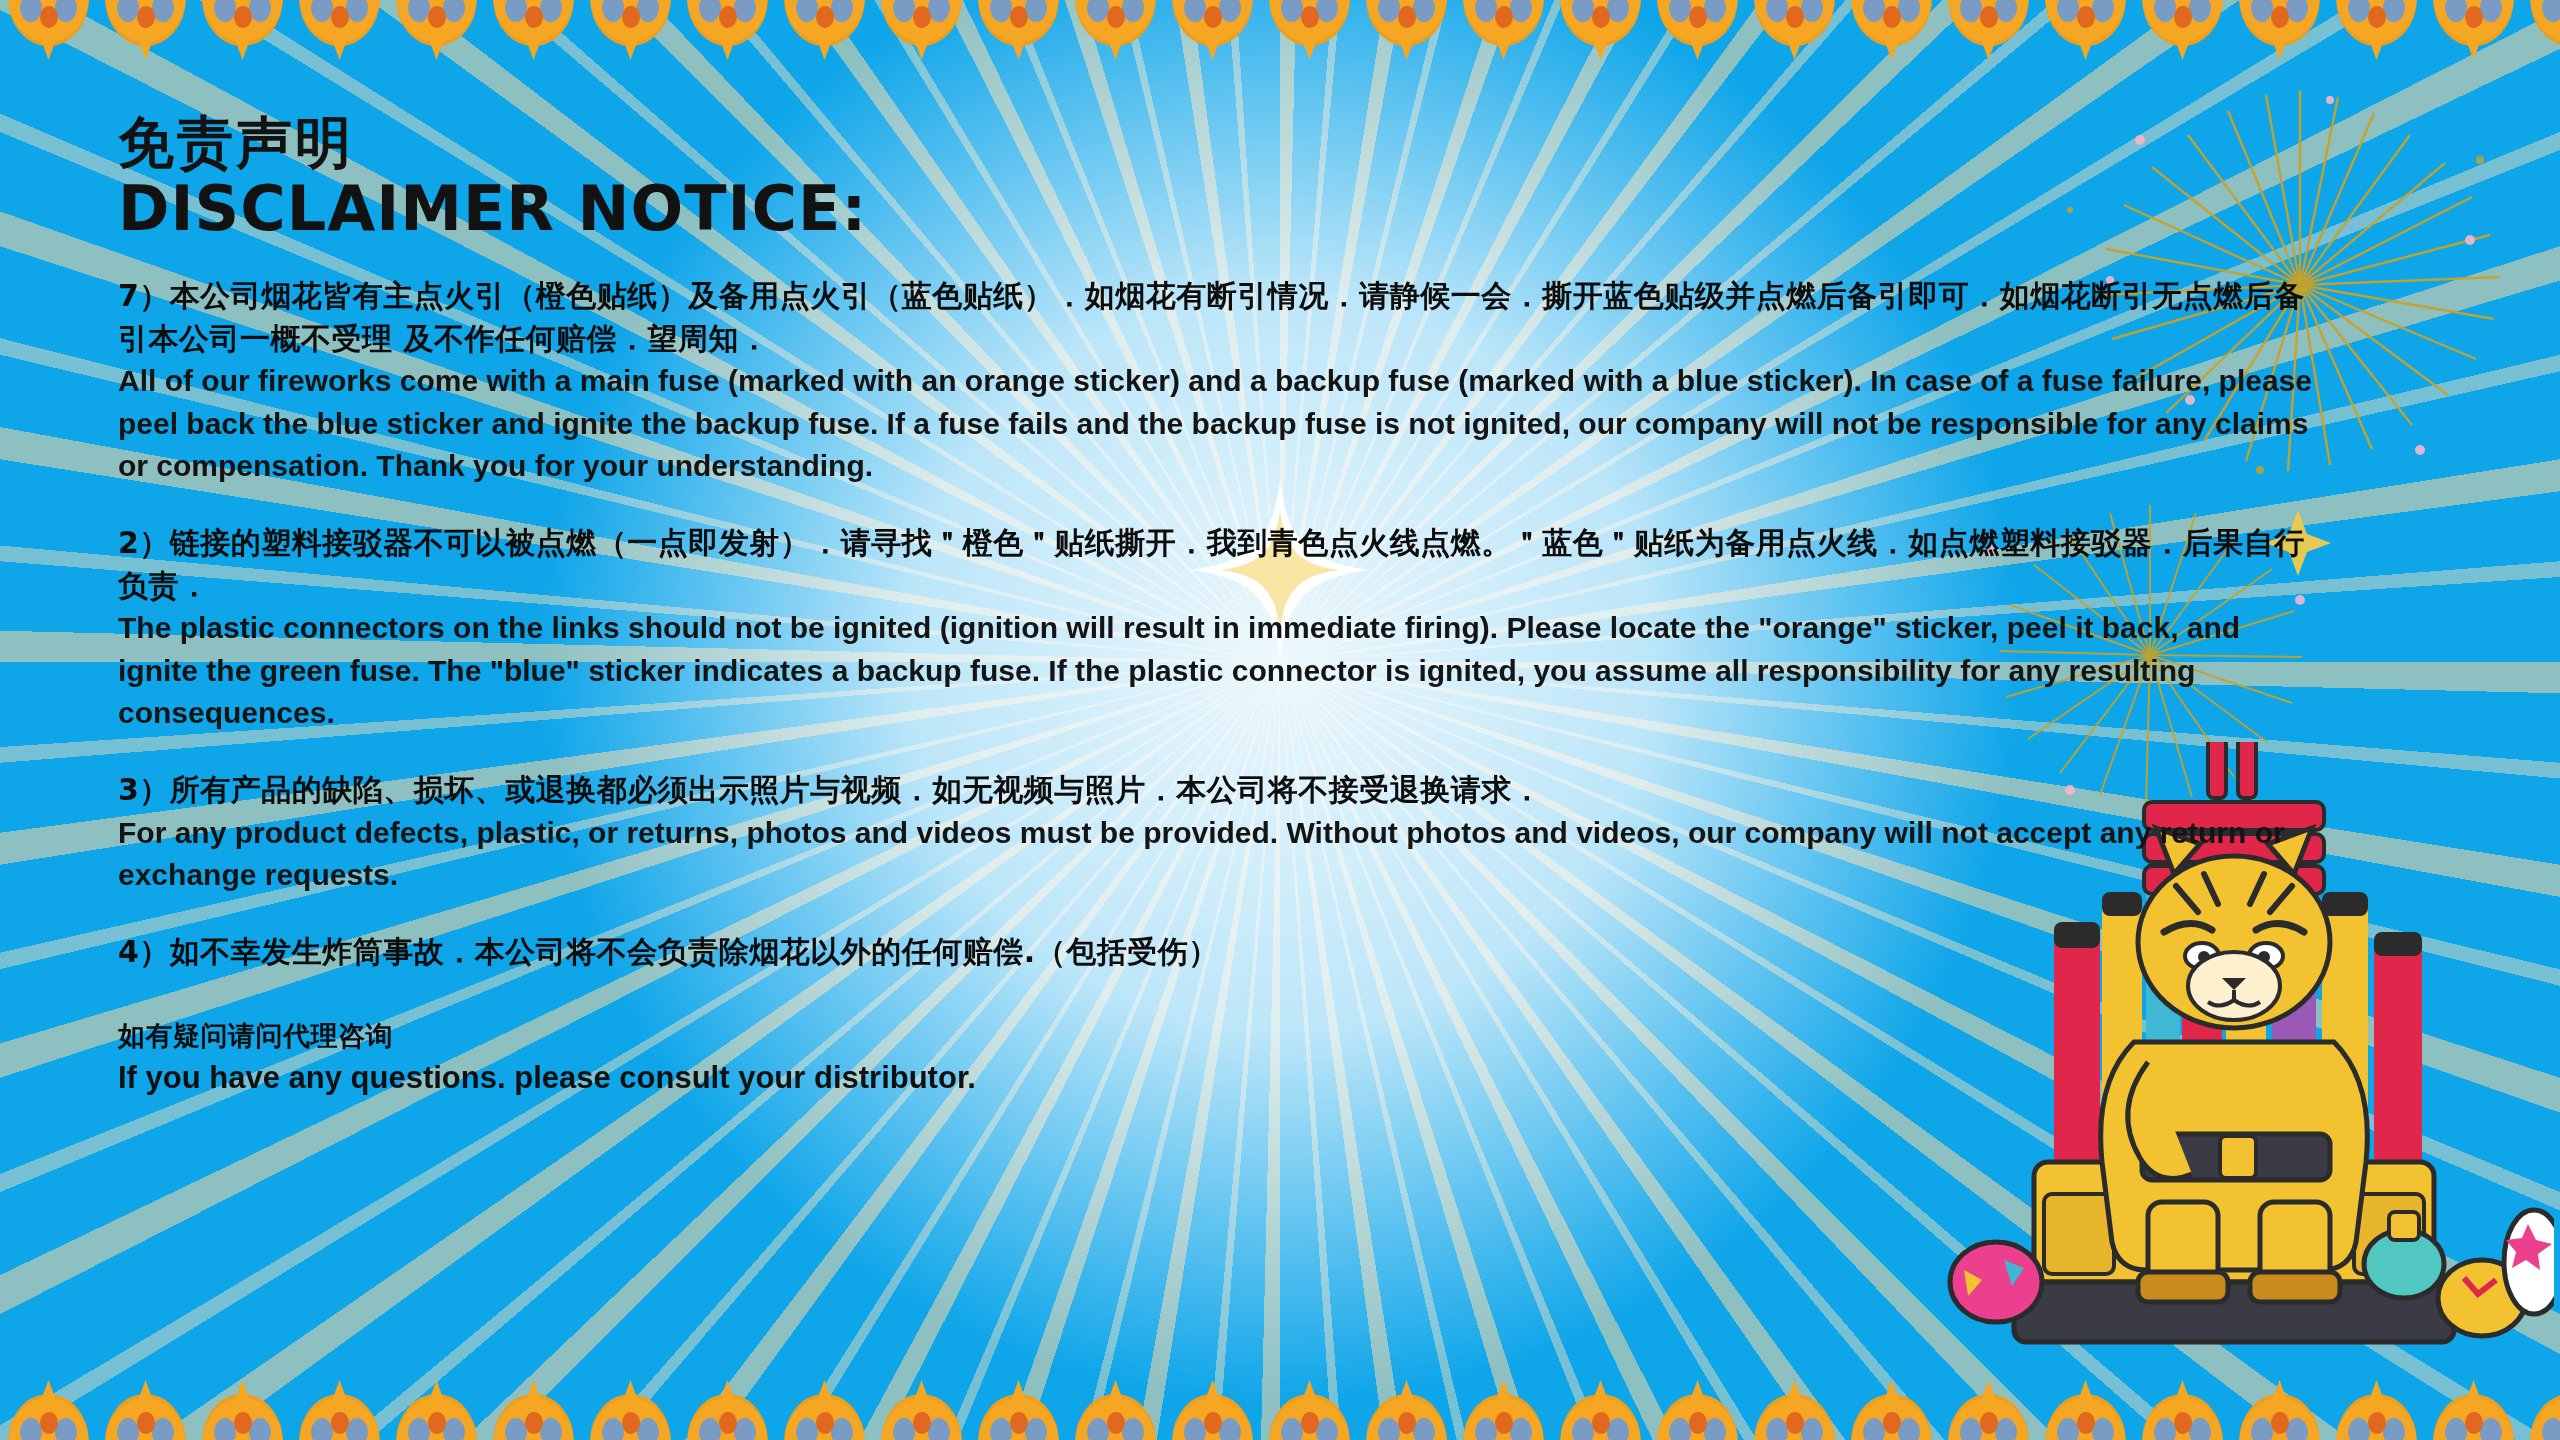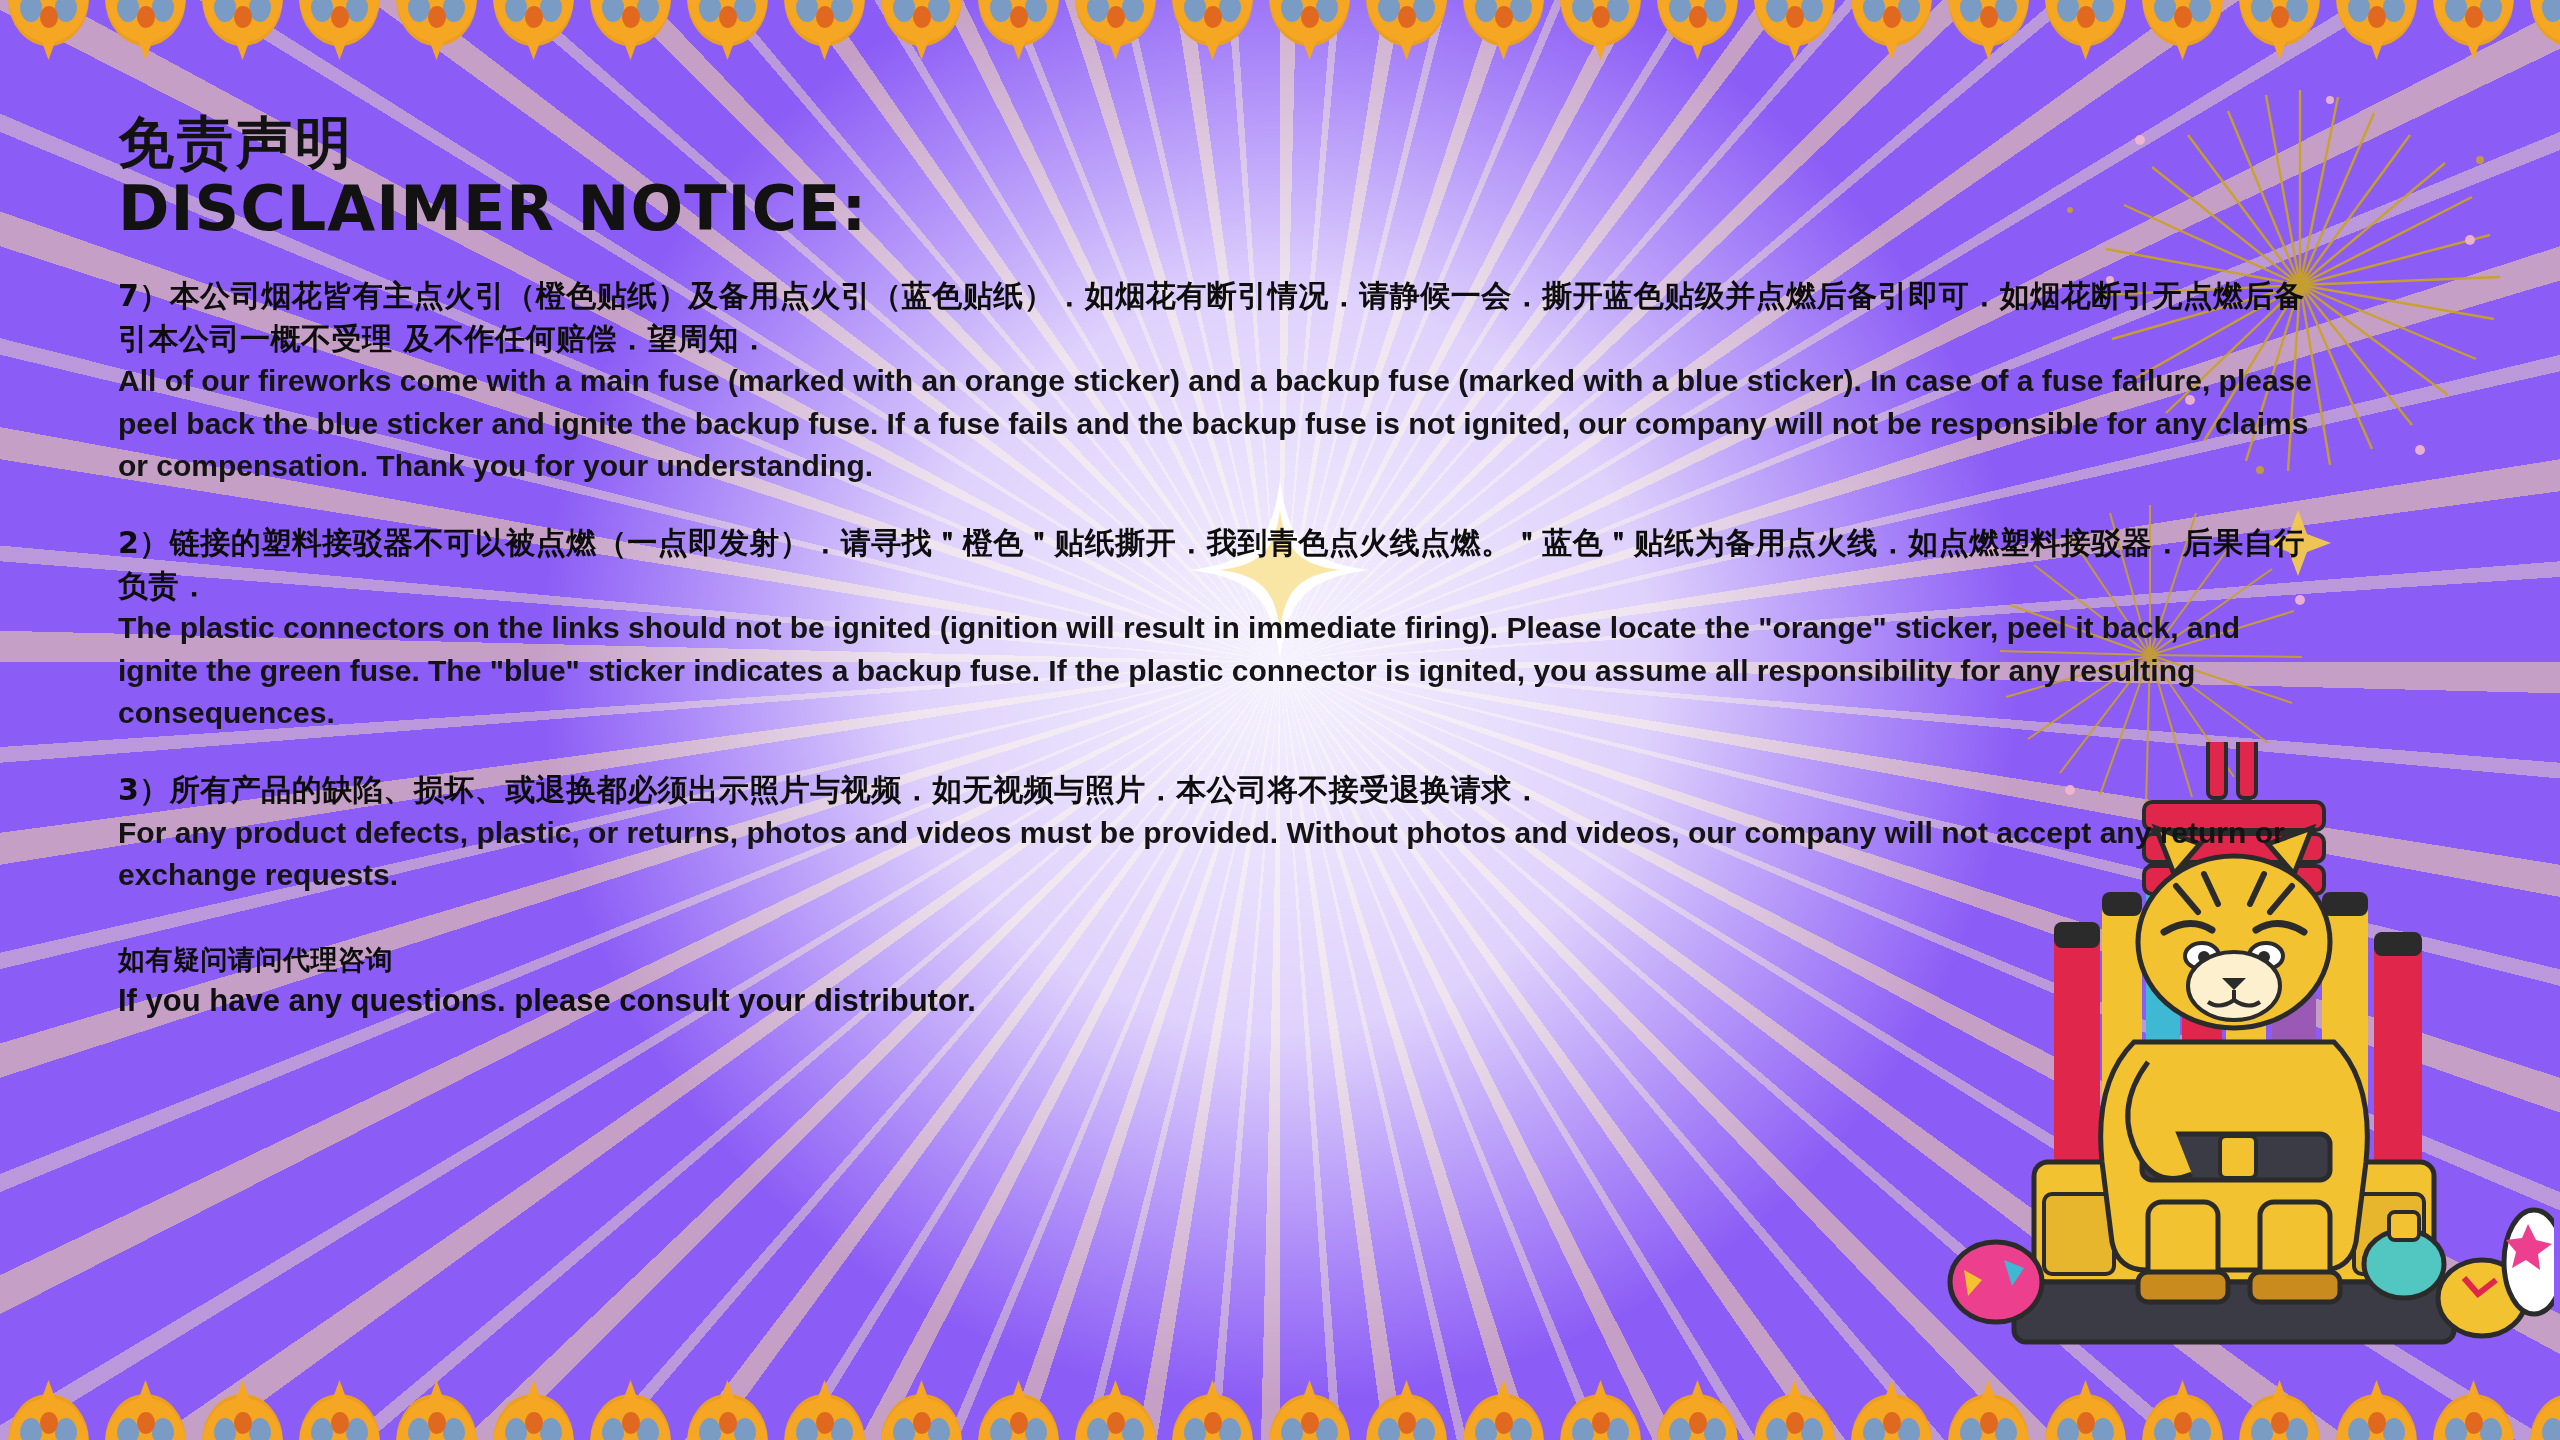--- a/index.html
+++ b/index.html
@@ -10,21 +10,21 @@
   body {
     width: 2560px;
     height: 1440px;
     overflow: hidden;
     font-family: "Liberation Sans", sans-serif;
     position: relative;
   }
   #page {
     position: absolute;
     inset: 0;
-    background: #8b5cf6;
+    background: #0ea5e9;
     overflow: hidden;
   }
 
   
   .sunburst {
     position: absolute;
     left: 50%;
     top: 46%;
     width: 3400px;
     height: 3400px;
@@ -765,20 +765,21 @@
       <div class="cn">2）链接的塑料接驳器不可以被点燃（一点即发射）．请寻找＂橙色＂贴纸撕开．我到青色点火线点燃。＂蓝色＂贴纸为备用点火线．如点燃塑料接驳器．后果自行负责．</div>
       <div class="en">The plastic connectors on the links should not be ignited (ignition will result in immediate firing). Please locate the "orange" sticker, peel it back, and ignite the green fuse. The "blue" sticker indicates a backup fuse. If the plastic connector is ignited, you assume all responsibility for any resulting consequences.</div>
     </div>
 
     <div class="clause">
       <div class="cn">3）所有产品的缺陷、损坏、或退换都必须出示照片与视频．如无视频与照片．本公司将不接受退换请求．</div>
       <div class="en">For any product defects, plastic, or returns, photos and videos must be provided. Without photos and videos, our company will not accept any return or exchange requests.</div>
     </div>
 
     <div class="clause">
+      <div class="cn">4）如不幸发生炸筒事故．本公司将不会负责除烟花以外的任何赔偿.（包括受伤）</div>
     </div>
 
     <div class="footer">
       <div class="cn">如有疑问请问代理咨询</div>
       <div class="en-bold">If you have any questions. please consult your distributor.</div>
     </div>
   </div>
 
 </div>
 

